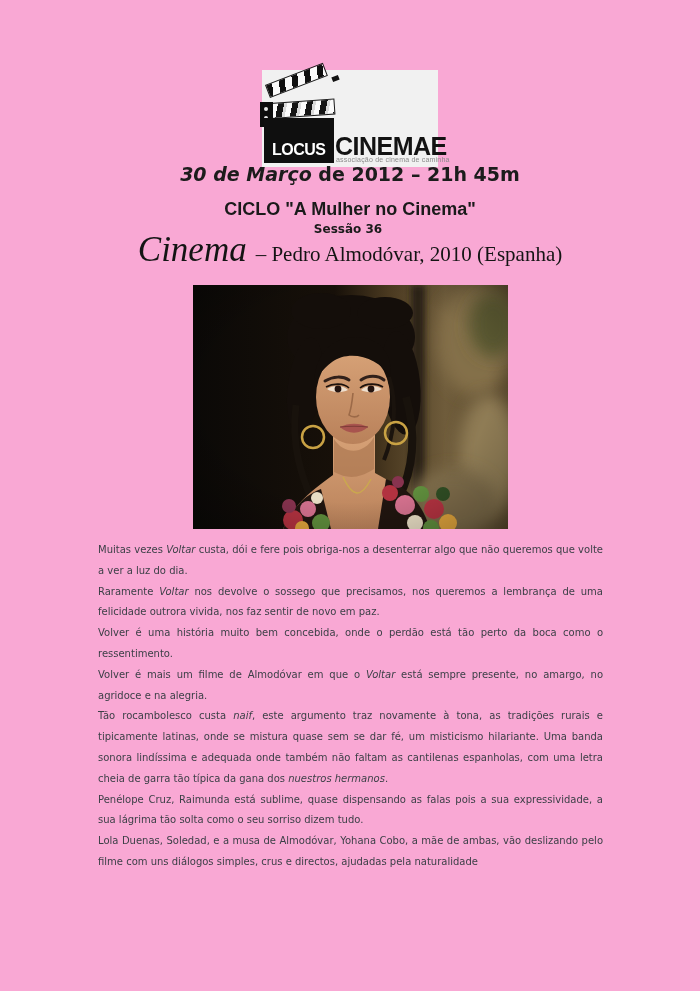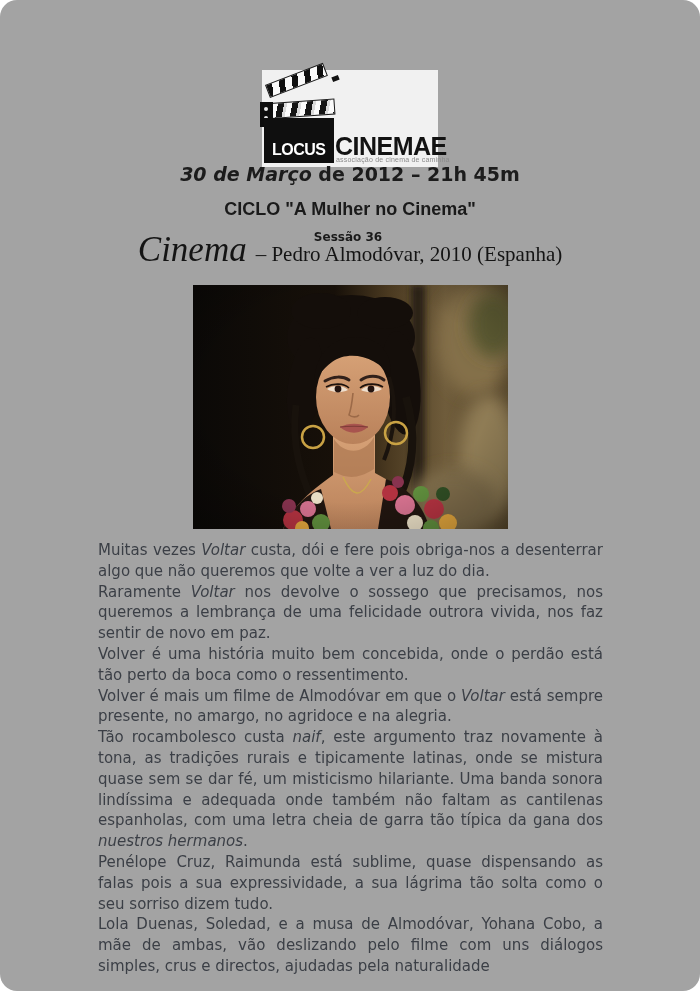--- a/index.html
+++ b/index.html
@@ -1,23 +1,22 @@
 <!DOCTYPE html>
 <html style="--body_text: #3b3f46; --heading_text: #1a1a1a; --logo_board: #0f0f0f; --logo_background: #f1f1f1; --logo_tagline: #8a8a8a;"><head>
 <meta charset="utf-8">
 <style>
   html,body{margin:0;padding:0;background:#ffffff;}
   .page{
     position:relative;
     width:700px;height:991px;
     margin:0 auto;
-    background:#a3a3a3;
+    background:#f9a8d4;
     font-family:"DejaVu Sans", sans-serif;
     overflow:hidden;
-    border-radius:17px;
   }
   
   .logo-block{
     position:absolute;left:262px;top:70px;width:176px;height:97px;
     background:var(--logo_background,#f1f1f1);
   }
   .clapper{position:absolute;inset:0;}
   .clap-stick-top{
     position:absolute;left:8px;top:14px;width:60px;height:12px;
     background:repeating-linear-gradient(105deg,#101010 0 6px,#fafafa 6px 13px);
@@ -64,36 +63,36 @@
     position:absolute;top:163px;left:0;right:0;text-align:center;
     font-weight:bold;font-size:19px;color:#1c1c1c;
   }
   .dateline .it{font-style:italic;}
   .cycle-title{
     position:absolute;top:199px;left:0;right:0;margin:0;text-align:center;
     font-weight:bold;font-size:18px;color:var(--heading_text,#1a1a1a);
     font-family:"Liberation Sans", sans-serif;
   }
   .session-label{
-    position:absolute;top:222px;left:0;right:4px;margin:8px;text-align:center;
+    position:absolute;top:222px;left:0;right:4px;margin:0;text-align:center;
     font-weight:bold;font-size:12px;color:var(--heading_text,#1a1a1a);
   }
   .film-line{
     position:absolute;top:228px;left:0;right:0;text-align:center;
     font-family:"Liberation Serif", serif;color:#141414;
   }
   .film-title{font-style:italic;font-size:35px;line-height:44px;}
   .film-meta{font-size:21px;margin-left:9px;}
   
   .photo{position:absolute;left:193px;top:285px;width:315px;height:244px;}
   .photo svg{display:block;}
   
   .review{
     position:absolute;left:98px;top:540px;width:505px;
-    font-size:15px;line-height:20.8px;color:var(--body_text,#3b3f46);
+    font-size:10px;line-height:20.8px;color:var(--body_text,#3b3f46);
     text-align:justify;
   }
   .review p{margin:0;}
   .review em{font-style:italic;}
 </style>
 </head>
 <body>
 
 <div class="page">
 

